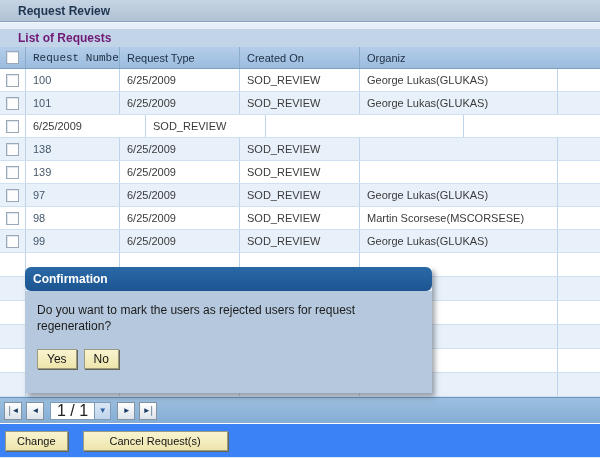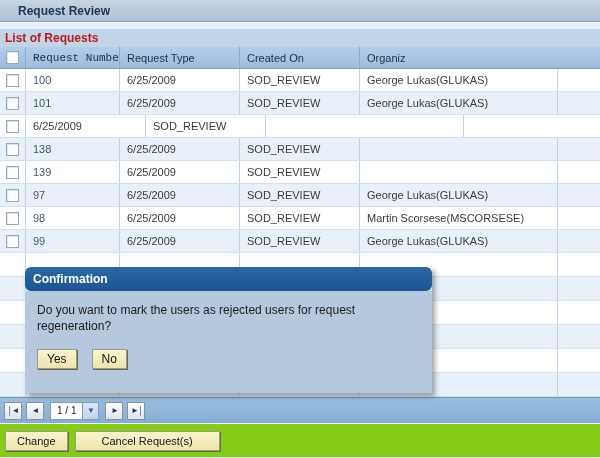--- a/index.html
+++ b/index.html
@@ -12,22 +12,22 @@
   
   .titlebar {
     height:22px; background:linear-gradient(#c6d4e3,#b0c2d5);
     border-bottom:1px solid #89a3bf;
     display:flex; align-items:center; padding-left:18px;
     font-size:12px; font-weight:bold; color:#1e3550;
   }
   .gapstrip { height:7px; background:#e6effa; border-top:1px solid #f5f9fd; }
   .listbar {
     height:18px; background:#c2d4e8;
-    display:flex; align-items:center; padding-left:5px;
-    font-size:12px; font-weight:bold; color:#b91c1c;
+    display:flex; align-items:center; padding-left:18px;
+    font-size:12px; font-weight:bold; color:#701a75;
   }
   
   .thead {
     height:22px; display:flex;
     background:linear-gradient(#b4cde9,#9cbcdf);
     border-bottom:1px solid #7f9fc2;
   }
   .thead .cell {
     font-size:11px; color:#1d2e42; display:flex; align-items:center;
     padding-left:7px; border-right:1px solid #8cacce;
@@ -63,51 +63,51 @@
     width:18px; height:18px;
     background:linear-gradient(#ffffff,#dce3ea);
     border:1px solid #85929f; color:#17395f;
     font-size:8px; letter-spacing:-1px;
     display:flex; align-items:center; justify-content:center; cursor:pointer;
   }
   .pgselect {
     height:18px; background:#fff; border:1px solid #7f9db9;
     display:flex; align-items:stretch; cursor:pointer; margin:0 2px;
   }
-  .pgselect .val { font-size:10px; color:#222; display:flex; align-items:center; padding:0 6px; }
+  .pgselect .val { font-size:16px; color:#222; display:flex; align-items:center; padding:0 6px; }
   .pgselect .chev {
     width:16px; background:linear-gradient(#dbe7f6,#bfd4ec);
     border-left:1px solid #7f9db9; color:#2d61a0; font-size:8px;
     display:flex; align-items:center; justify-content:center;
   }
   
   .footer {
-    height:34px; background:#84cc16; border-top:1px solid #ffffff;
-    display:flex; align-items:center; gap:7px; padding-left:5px;
+    height:34px; background:#3b82f6; border-top:1px solid #ffffff;
+    display:flex; align-items:center; gap:15px; padding-left:5px;
   }
   .btn {
     background:linear-gradient(#f9f4d0,#eee5ac);
     border:1px solid #9b9b82; box-shadow:1px 1px 0 #666657;
     font-family:inherit; font-size:11px; color:#141414;
     padding:3px 11px; cursor:pointer; white-space:nowrap;
   }
   .btn.wide { padding:3px 26px; }
   
   .dialog {
     position:absolute; left:25px; top:267px; width:407px;
     box-shadow:3px 4px 5px rgba(70,80,92,0.5);
   }
   .dialog-title {
     height:24px; background:linear-gradient(#2a69a6,#1c5591);
     display:flex; align-items:center; padding-left:8px;
     font-size:12px; font-weight:bold; color:#ffffff;border-radius:6px;
   }
   .dialog-body { background:#b5c8dd; padding:11px 12px 24px; }
   .dialog-msg { font-size:12px; line-height:16px; color:#1b1b1b; max-width:352px; }
-  .dialog-actions { margin-top:15px; display:flex; gap:15px; }
+  .dialog-actions { margin-top:15px; display:flex; gap:7px; }
   .dialog-actions .btn { font-size:12px; padding:2px 9px; }
 </style>
 </head>
 <body>
 
 <div class="page">
 
   <div class="titlebar">
     <span>Request Review</span>
   </div>

